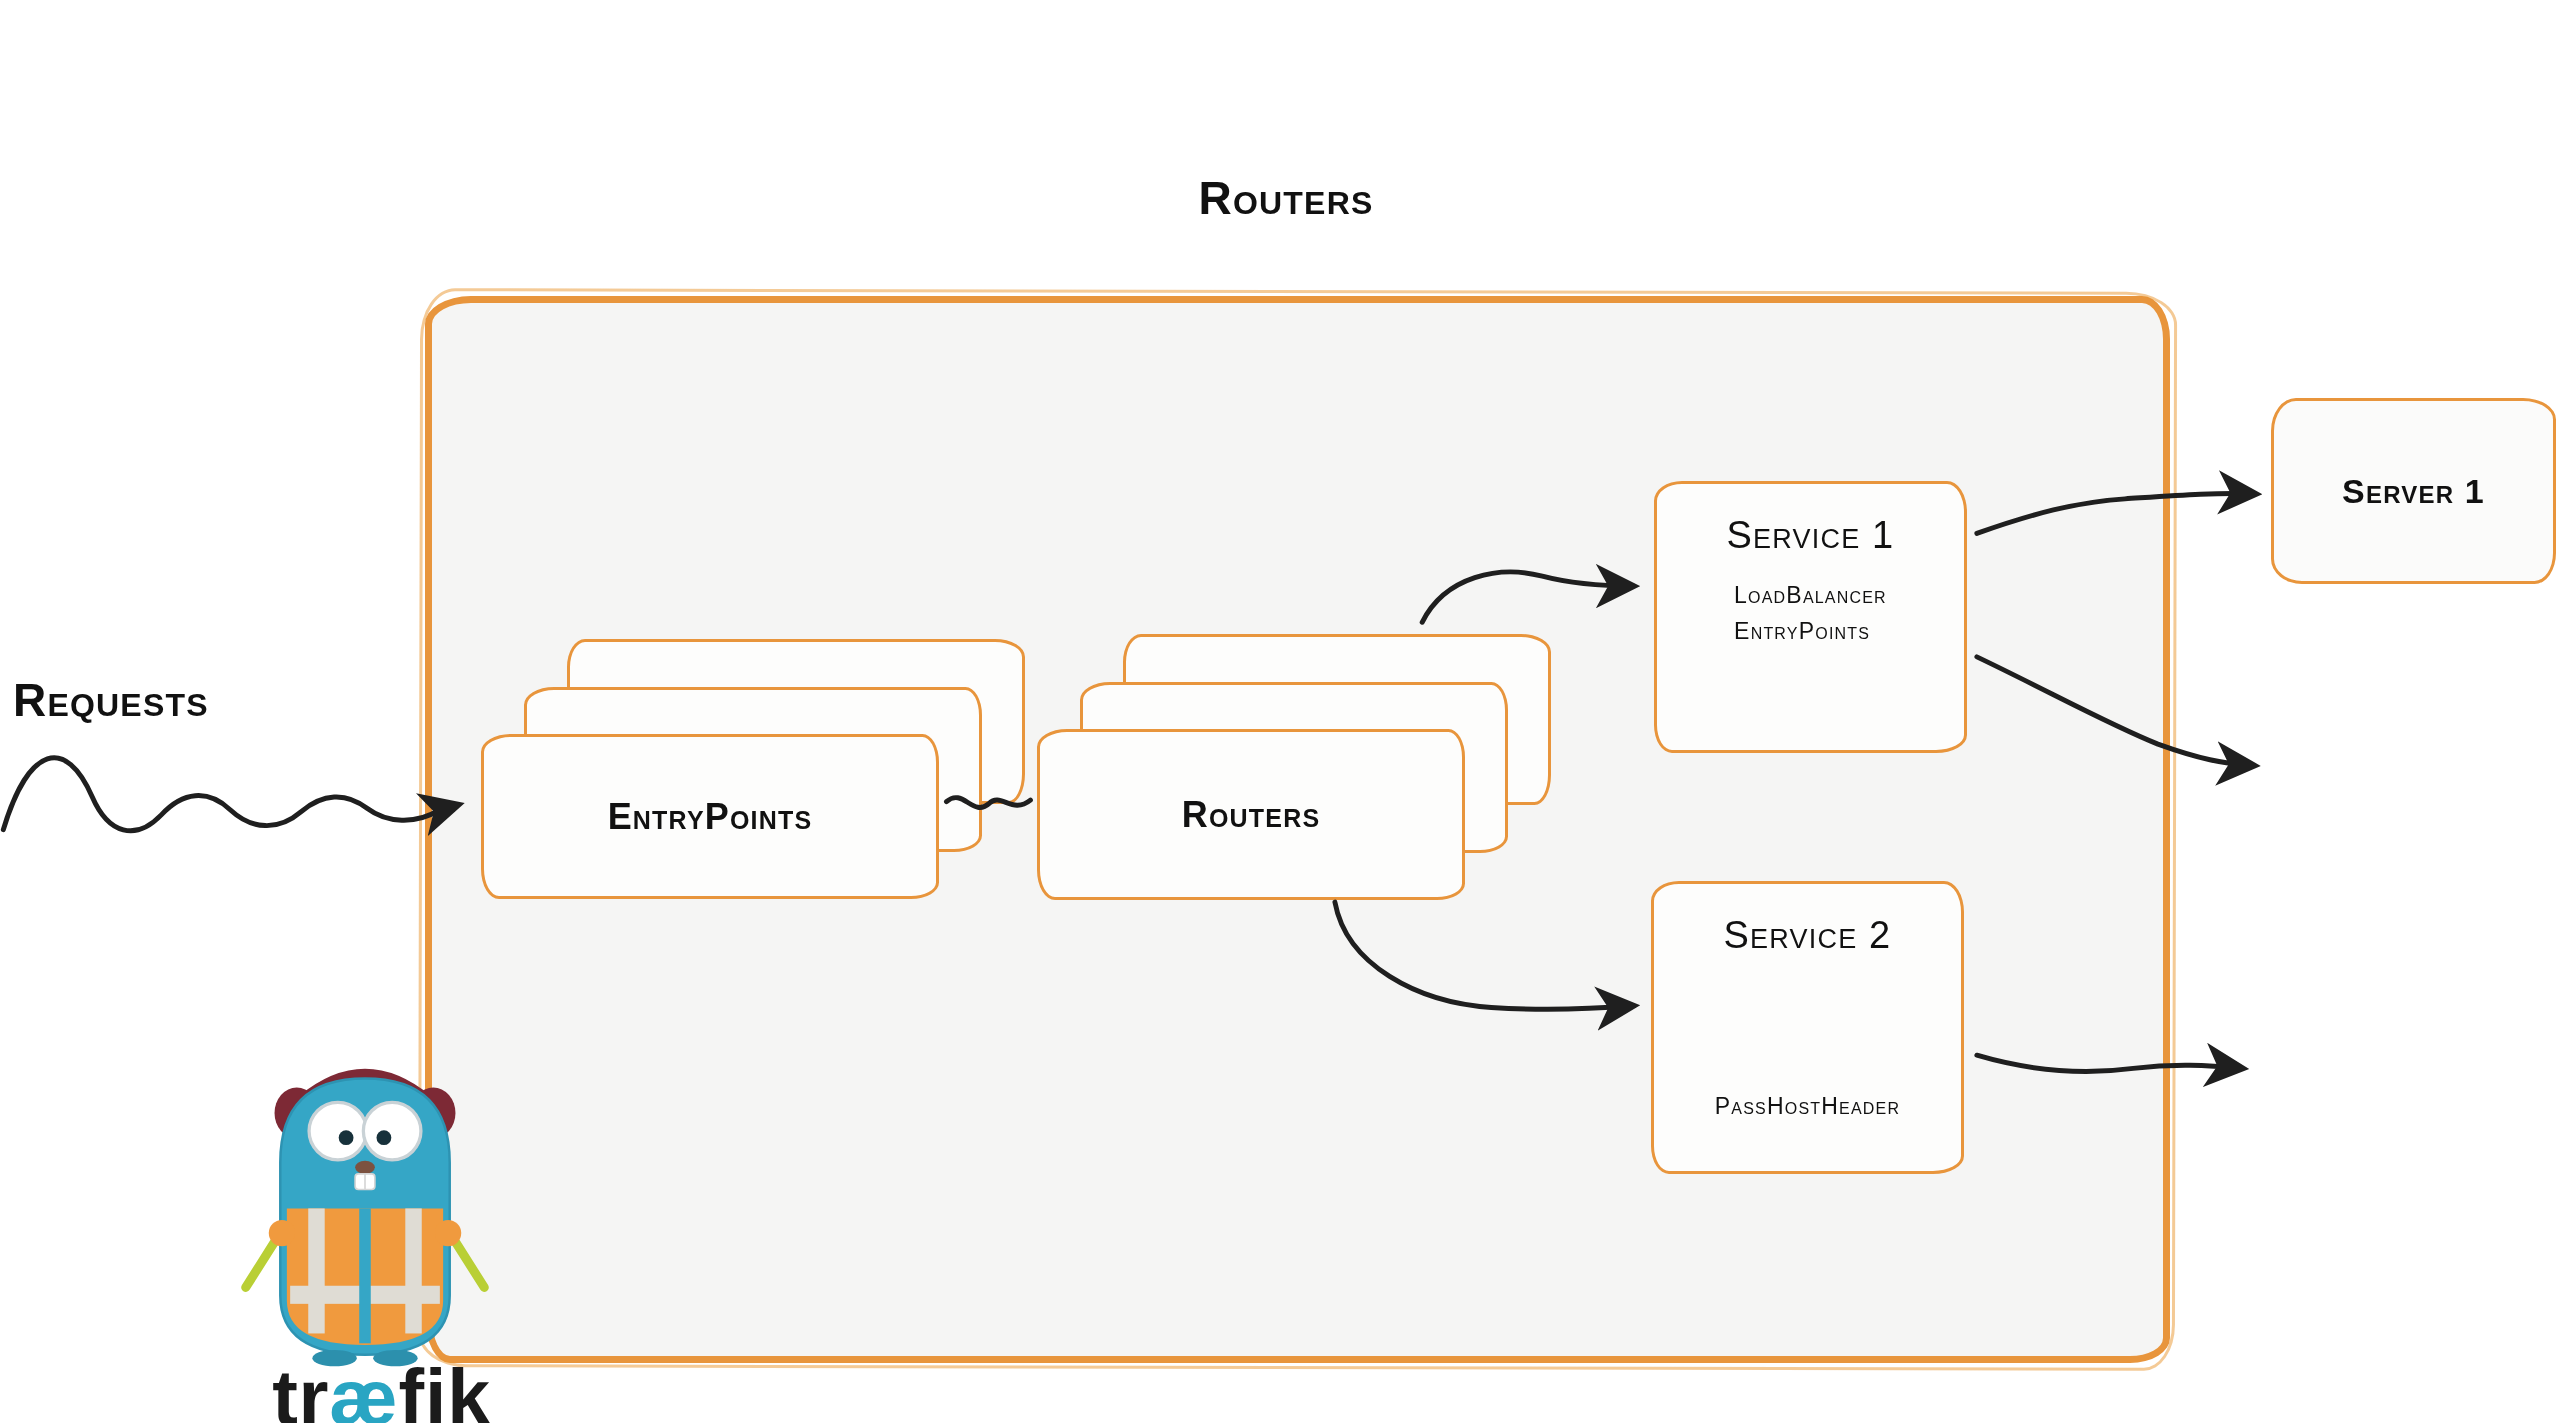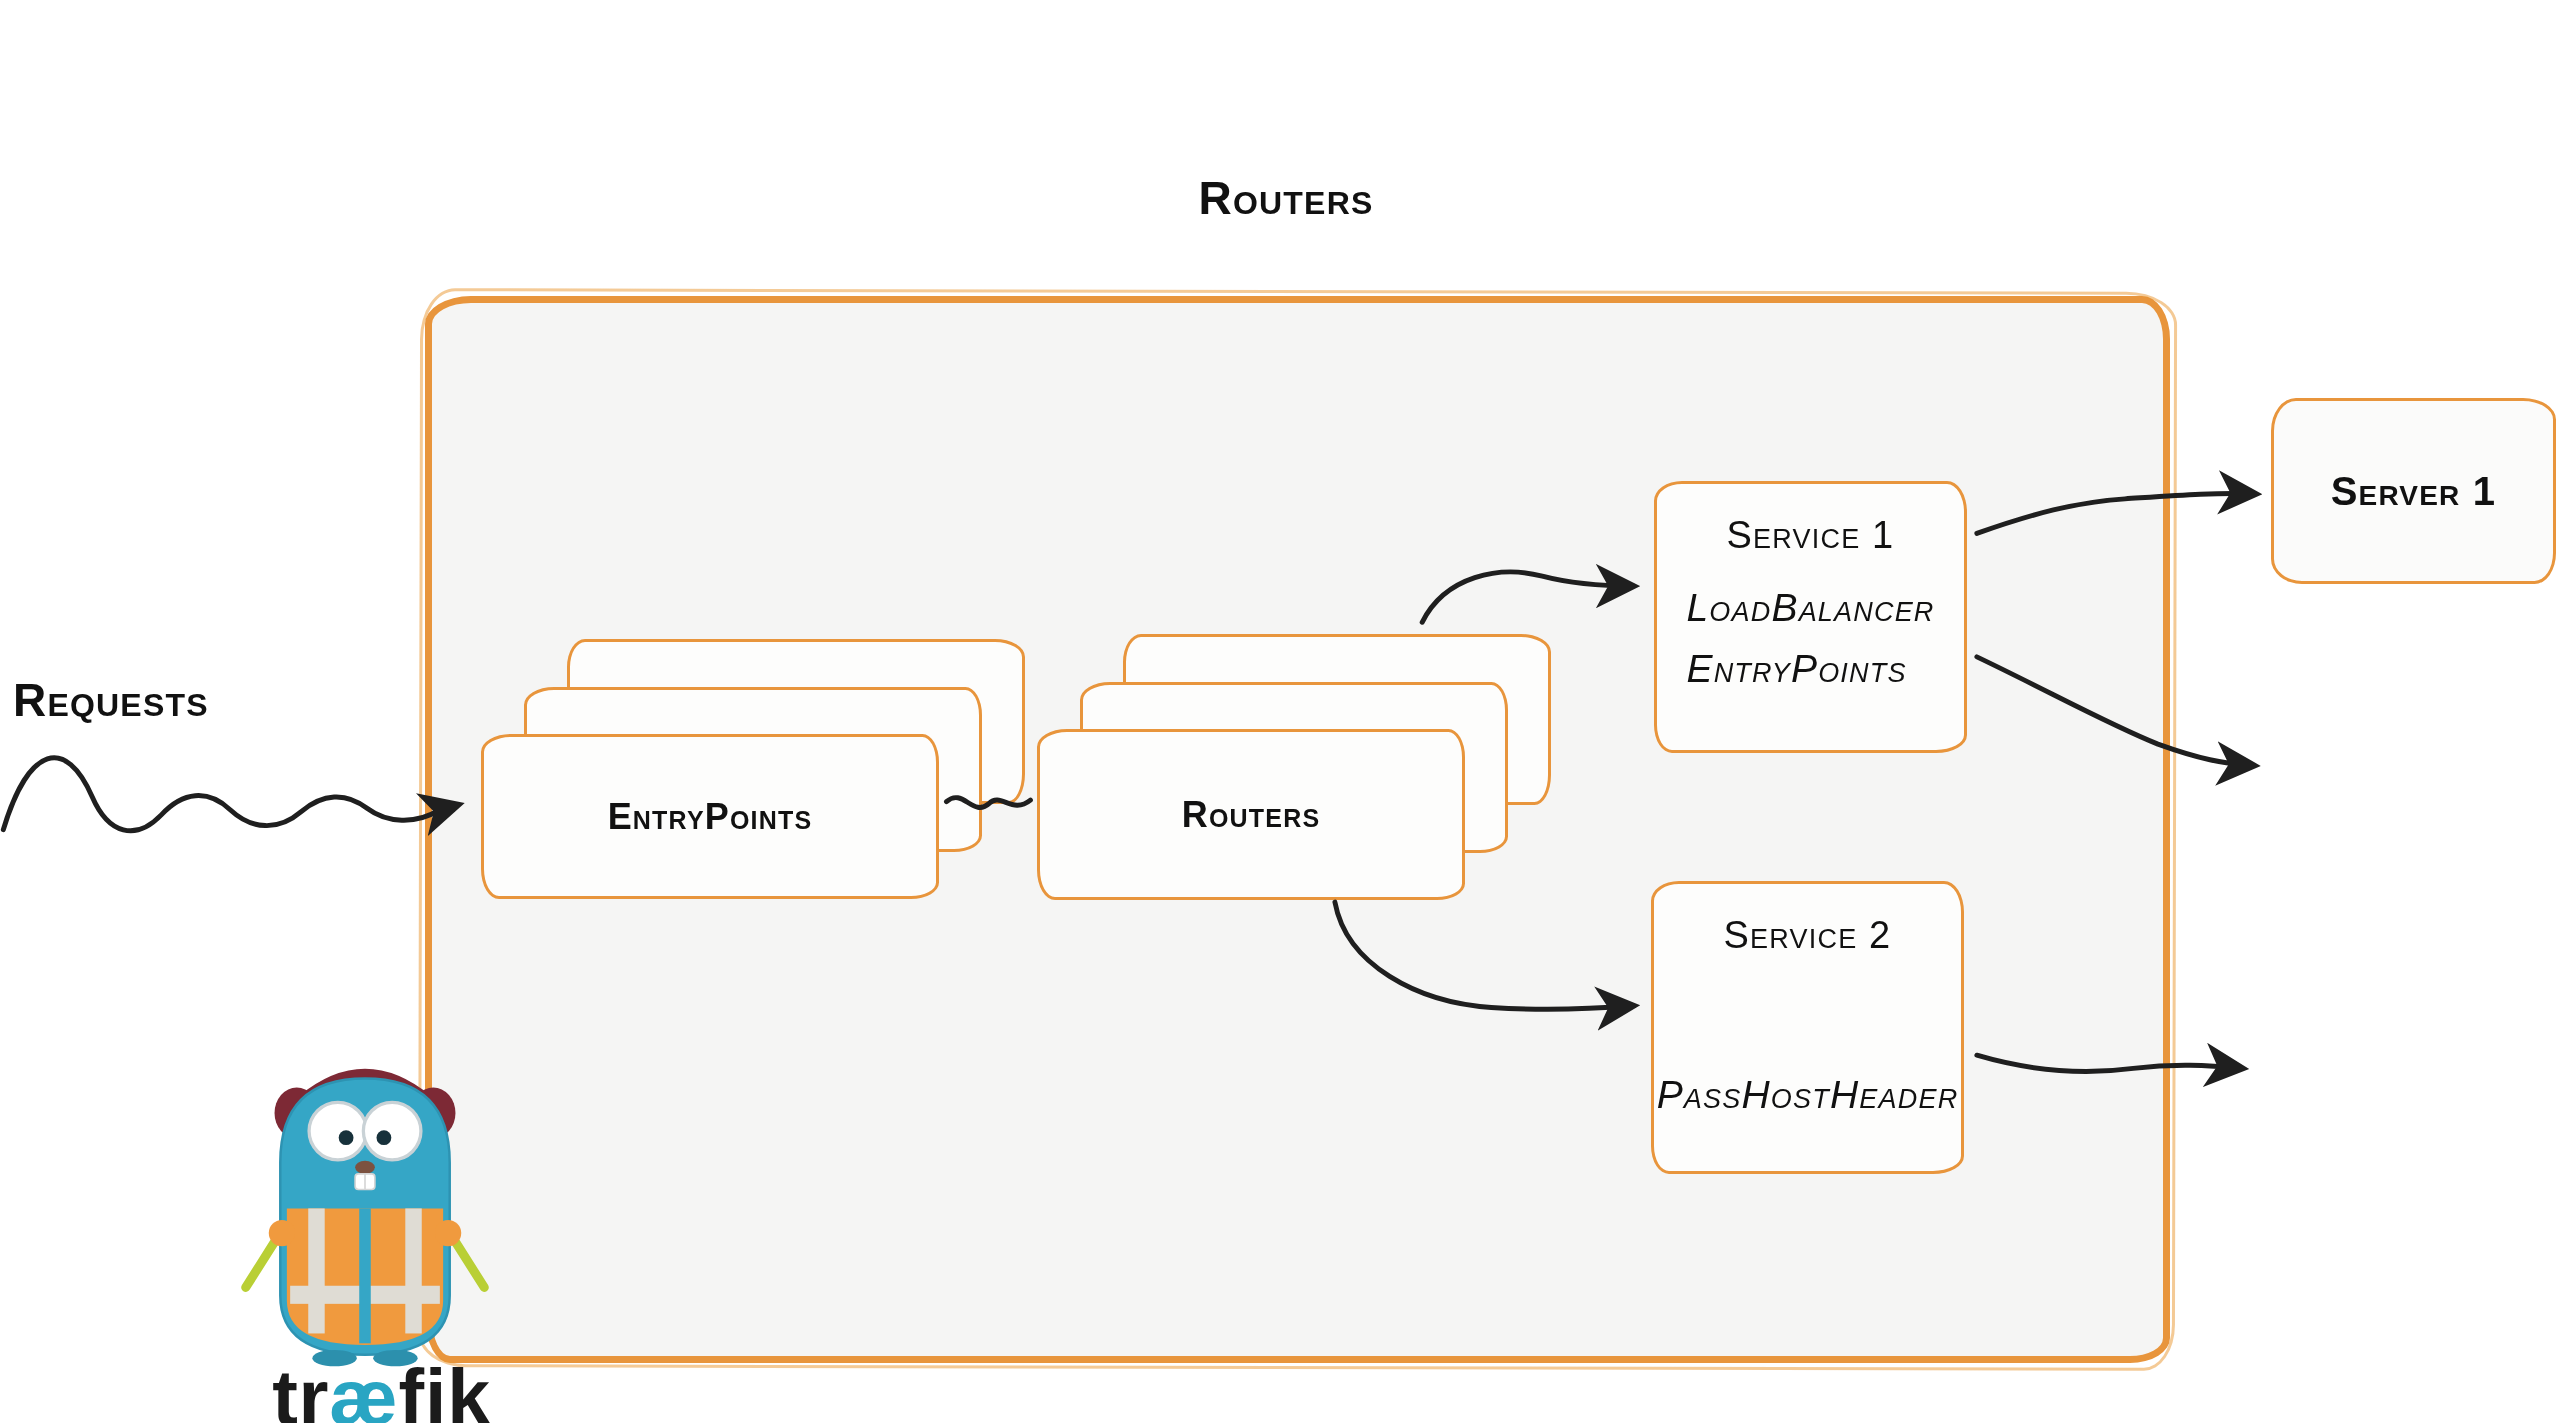--- a/index.html
+++ b/index.html
@@ -76,29 +76,29 @@
     position: absolute; z-index: 2;
     background: var(--card-fill);
     border: 3.3px solid var(--orange);
     border-radius: 28px 20px 31px 18px / 20px 31px 18px 28px;
     display: flex; flex-direction: column; align-items: center;
   }
   .service-1 { left: 1654px; top: 481px;  width: 313px; height: 272px; padding-top: 30px; }
   .service-2 { left: 1651px; top: 881px; width: 313px; height: 293px; padding-top: 30px;
                justify-content: space-between; padding-bottom: 46px; }
   .service-title { font-size: 38px; font-weight: 400; margin-bottom: 21.4px; }
-  .service-feature { font-size: 39px; line-height: 1.55; font-style: italic; }
+  .service-feature { font-size: 23px; line-height: 1.55; }
 
   .server-box {
     position: absolute; z-index: 2;
     background: #fbfbfa;
     border: 3.3px solid var(--orange);
     border-radius: 25px 33px 21.4px 31px / 33px 21.4px 31px 25px;
     display: flex; align-items: center; justify-content: center;
-    font-size: 40px; font-weight: 600;
+    font-size: 34px; font-weight: 600;
   }
   .server-1 { left: 2271px; top: 398px;  width: 285px; height: 186px; }
   .server-2 { left: 2271px; top: 672px;  width: 285px; height: 184px; }
   .server-3 { left: 2271px; top: 993px; width: 285px; height: 188px; }
 
   .arrows-layer {
     position: absolute; left: 0; top: 0; width: 2576px; height: 1424px;
     z-index: 3; pointer-events: none;
   }
   .arrow-path {

